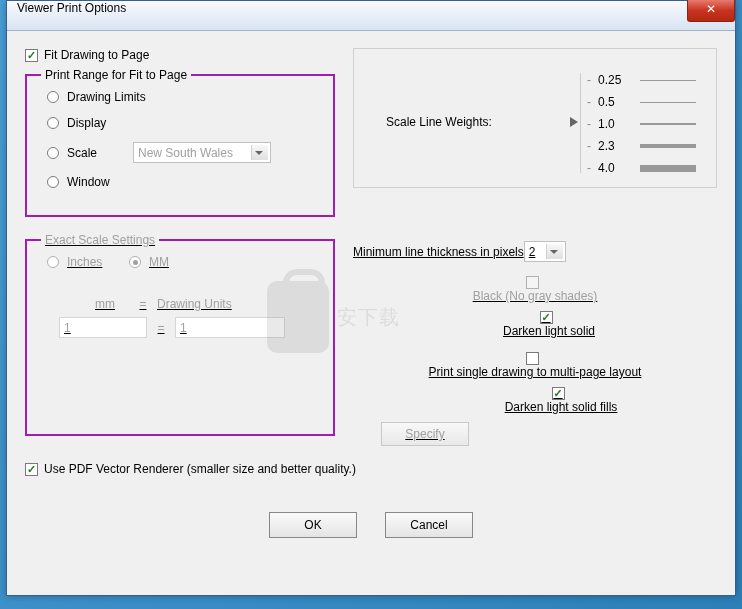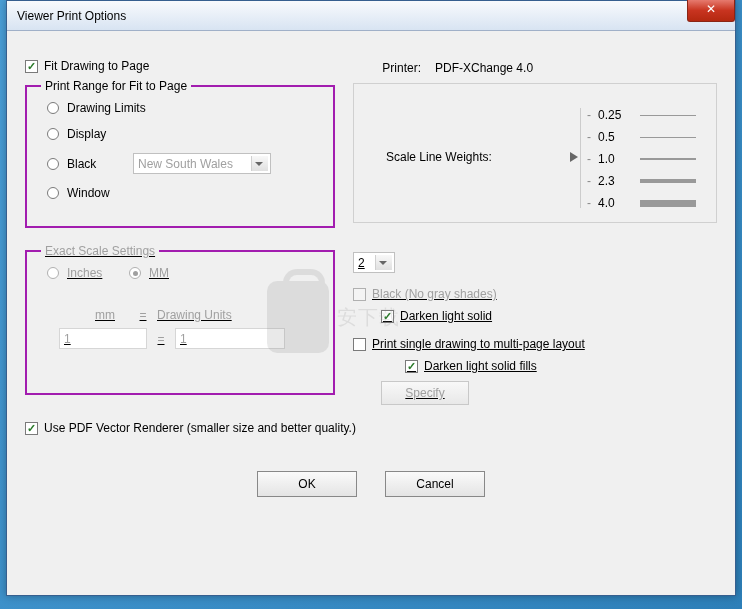--- a/index.html
+++ b/index.html
@@ -1,21 +1,21 @@
 <!DOCTYPE html>
 <html><head>
 <meta charset="utf-8">
 <style>
 * { box-sizing: border-box; font-family: "Segoe UI", Tahoma, sans-serif; font-size: 12px; }
 body { margin: 0; padding: 0; width: 742px; height: 609px; background: linear-gradient(135deg, #4a9fd8, #2d7fb8); overflow: hidden; }
 .window { position: absolute; top: 0; left: 6px; width: 730px; height: 596px; background: #f0f0f0; border: 1px solid #365f8f; box-shadow: 0 0 8px rgba(0,0,0,0.3); }
-.titlebar { height: 30px; background: linear-gradient(to bottom, #f8fafd, #d8e4f2); border-bottom: 1px solid #a0b0c8; display: flex; align-items: center; padding: 0 6px; position: relative; }
+.titlebar { height: 30px; background: linear-gradient(to bottom, #f8fafd, #d8e4f2); border-bottom: 1px solid #a0b0c8; display: flex; align-items: flex-start; padding: 0 6px; position: relative; }
 .titlebar-text { font-weight: normal; color: #000; padding-left: 4px; }
 .close-btn { position: absolute; right: 0; top: -1px; width: 48px; height: 22px; background: linear-gradient(to bottom, #e67a6e, #c83420 50%, #b42810); border: 1px solid #8a2515; border-top: none; border-radius: 0 0 3px 3px; color: #fff; font-size: 12px; text-align: center; line-height: 18px; cursor: pointer; }
-.content { padding: 28px 18px; }
+.content { padding: 17px 18px; }
 .row { display: flex; align-items: center; margin-bottom: 6px; }
 .checkbox { width: 13px; height: 13px; border: 1px solid #7a7a7a; background: #fff; margin-right: 6px; display: inline-flex; align-items: center; justify-content: center; cursor: pointer; flex-shrink: 0; }
 .checkbox.checked::after { content: "✓"; color: #2a7a2a; font-size: 11px; font-weight: bold; line-height: 1; }
 .checkbox.disabled { border-color: #b0b0b0; background: #f4f4f4; }
 .radio { width: 12px; height: 12px; border: 1px solid #7a7a7a; border-radius: 50%; background: #fff; margin-right: 8px; display: inline-flex; align-items: center; justify-content: center; cursor: pointer; flex-shrink: 0; }
 .radio.checked::after { content: ""; width: 5px; height: 5px; background: #333; border-radius: 50%; }
 .radio.disabled { border-color: #b0b0b0; }
 .radio.disabled.checked::after { background: #a0a0a0; }
 fieldset { border: 2px solid #a21caf; margin: 0 0 10px 0; padding: 8px 14px 14px 14px; }
 fieldset.disabled { color: #a0a0a0; }
@@ -41,27 +41,27 @@
 .slider-track { position: absolute; left: -4px; top: 4px; width: 1px; height: 100px; background: #ccc; }
 .mid-area { display: flex; gap: 18px; margin-top: 6px; text-decoration: underline; }
 .exact-fieldset { width: 310px; }
 .unit-row { margin-left: 6px; margin-bottom: 28px; }
 .mm-box { width: 48px; text-align: center; }
 .du-box { width: 110px; text-align: left; }
 .eq { width: 28px; text-align: center; color: #a0a0a0; }
 .input-dis { border: 1px solid #d6d6d6; background: #fff; height: 21px; width: 88px; padding: 0 4px; color: #a0a0a0; display: inline-flex; align-items: center; }
 .right-opts { flex: 1; padding-top: 8px; }
 .min-row { display: flex; align-items: center; margin-bottom: 14px; }
-.opt-row { display: flex; align-items: center; margin-bottom: 8px; margin-left: 0px; }
+.opt-row { display: flex; align-items: center; margin-bottom: 8px; margin-left: 0px; flex-direction: column; }
 .opt-row.indent { margin-left: 28px; }
 .opt-row.indent2 { margin-left: 52px; }
 .specify-btn { width: 88px; height: 24px; border: 1px solid #c8c8c8; background: linear-gradient(to bottom, #f8f8f8, #e8e8e8); color: #a0a0a0; margin-left: 28px; margin-top: 2px; text-align: center; line-height: 22px; }
 .pdf-row { margin-top: 16px; margin-left: 0px; display: flex; align-items: center; }
 .btn-row { display: flex; justify-content: center; gap: 28px; margin-top: 36px; }
-.btn { width: 100px; height: 26px; border: 1px solid #888; background: linear-gradient(to bottom, #fafafa, #e4e4e4); text-align: center; line-height: 24px; cursor: pointer; }
+.btn { width: 88px; height: 26px; border: 1px solid #888; background: linear-gradient(to bottom, #fafafa, #e4e4e4); text-align: center; line-height: 24px; cursor: pointer; }
 .disabled-text { color: #a0a0a0; }
 .watermark { position: absolute; top: 280px; left: 260px; width: 220px; opacity: 0.18; pointer-events: none; display: flex; align-items: center; }
 .watermark-badge { width: 62px; height: 72px; background: #888; border-radius: 10px; position: relative; }
 .watermark-badge::before { content: ""; position: absolute; top: -12px; left: 16px; width: 30px; height: 20px; border: 6px solid #888; border-bottom: none; border-radius: 14px 14px 0 0; }
 .watermark-text { font-size: 20px; color: #888; margin-left: 8px; letter-spacing: 1px; }
 </style>
 </head>
 <body>
 
 <div class="window">
@@ -85,38 +85,34 @@
             <div class="row">
               <span class="radio"></span>
               <span>Drawing Limits</span>
             </div>
             <div class="row">
               <span class="radio"></span>
               <span>Display</span>
             </div>
             <div class="row">
               <span class="radio"></span>
-              <span style="width:66px">Black</span>
+              <span style="width:66px">Scale</span>
               <span class="combo">
                 <span>New South Wales</span>
               </span>
             </div>
             <div class="row">
               <span class="radio"></span>
               <span>Window</span>
             </div>
           </div>
         </fieldset>
       </div>
 
       <div class="right-col">
-        <div class="printer-row">
-          <span class="printer-label">Printer:</span>
-          <span>PDF-XChange 4.0</span>
-        </div>
 
         <div class="scale-fieldset">
           <span class="scale-label">Scale Line Weights:</span>
           <div class="scale-lines">
             <div class="slider-track"></div>
             <div class="slider-pointer"></div>
             <div class="scale-line-row">
                 <span class="scale-dash">-</span>
                 <span class="scale-val">0.25</span>
                 <div class="scale-bar" style="height:1px"></div>
@@ -166,20 +162,21 @@
             </span>
           <span class="eq">=</span>
           <span class="input-dis" style="width:110px">
               <span>1</span>
             </span>
         </div>
       </fieldset>
 
       <div class="right-opts">
         <div class="min-row">
+          <span>Minimum line thickness in pixels</span>
           <span class="combo" style="width:42px">
             <span style="color:#000">2</span>
           </span>
         </div>
         <div class="opt-row">
           <span class="checkbox disabled"></span>
           <span class="disabled-text">Black (No gray shades)</span>
         </div>
         <div class="opt-row indent">
           <span class="checkbox checked"></span>

